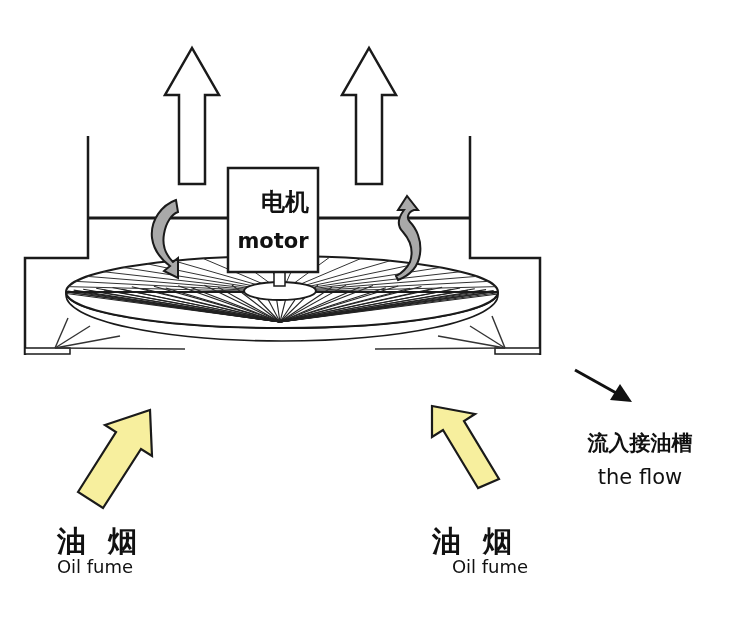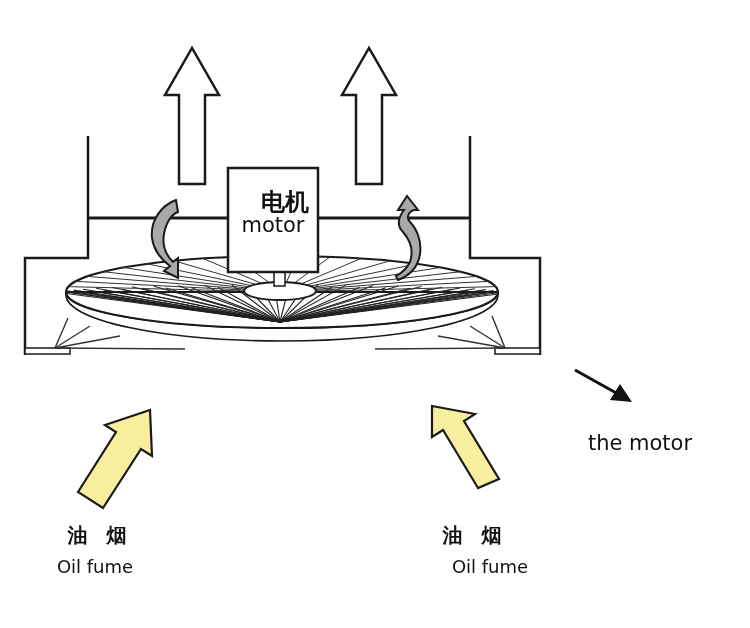--- a/index.html
+++ b/index.html
@@ -1,19 +1,19 @@
 <!DOCTYPE html>
 <html><head>
 <meta charset="utf-8">
 <style>
   html, body { margin:0; padding:0; background:#ffffff; }
   body { width:750px; height:628px; position:relative; overflow:hidden; font-family:"DejaVu Sans","Liberation Sans",sans-serif; }
   svg#diagram { position:absolute; left:0; top:0; }
   .lbl { position:absolute; color:#111; text-align:center; white-space:nowrap; }
-  .cn { font-size:20px; font-weight:bold; letter-spacing:6px; }
+  .cn { font-size:29px; font-weight:bold; letter-spacing:6px; }
   .en { font-size:18px; }
   .motor-cn { font-size:24px; font-weight:bold; }
   .motor-en { font-size:21px; }
   .tank { font-size:21px; line-height:34px; }
   .tank-cn { font-weight:bold; font-size:21px; letter-spacing:0px; }
 </style>
 </head>
 <body>
 
 <svg id="diagram" width="750" height="628" viewBox="0 0 750 628">
@@ -133,22 +133,23 @@
   <path d="M78,492 L116,432 L105,425 L150,410 L152,456 L141,449 L103,508 Z" fill="#f7ef9e" stroke="#1a1a1a" stroke-width="2.2" stroke-linejoin="miter"></path>
   <path d="M478,488 L443,430 L432,437 L432,406 L475,414 L464,421 L499,479 Z" fill="#f7ef9e" stroke="#1a1a1a" stroke-width="2.2" stroke-linejoin="miter"></path>
 
   <g>
     <line x1="575" y1="370" x2="618" y2="394" stroke="#111" stroke-width="3"></line>
     <polygon points="632,402 610,400 620,384" fill="#111"></polygon>
   </g>
 </svg>
 
 <div class="lbl motor-cn" style="left:228px; top:186px; width:114px;">电机</div>
-<div class="lbl motor-en" style="left:228px; top:213px; width:90px;">motor</div>
+<div class="lbl motor-en" style="left:228px; top:229px; width:90px;font-weight:bold;">motor</div>
 
 <div class="lbl cn" style="left:40px; top:522px; width:120px;">油 烟</div>
 <div class="lbl en" style="left:15px; top:556px; width:160px;">Oil fume</div>
 <div class="lbl cn" style="left:415px; top:522px; width:120px;">油 烟</div>
 <div class="lbl en" style="left:410px; top:556px; width:160px;">Oil fume</div>
 
 <div class="lbl tank" style="left:565px; top:426px; width:150px;">
-  <div>the motor</div>
+  <div class="tank-cn">流入接油槽</div>
+  <div>the flow</div>
 </div>
 
 </body></html>

